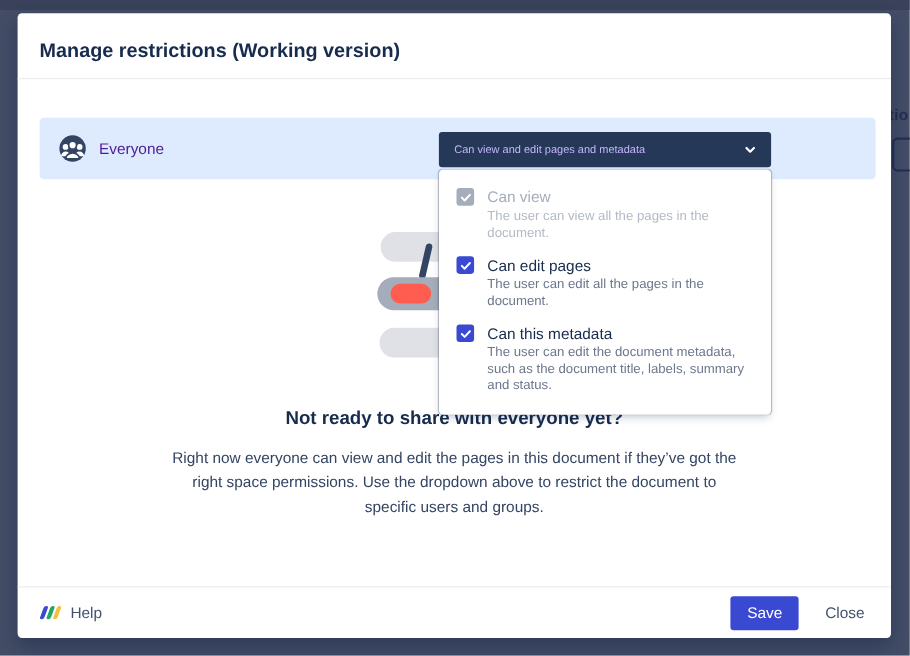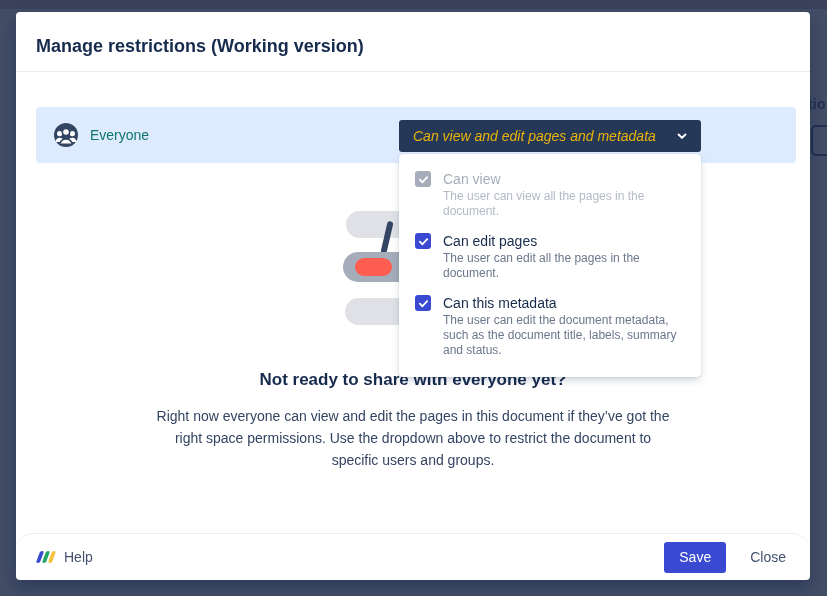--- a/index.html
+++ b/index.html
@@ -29,27 +29,27 @@
     box-shadow:0 8px 16px rgba(9,30,66,.35);
   }
   .modal-header { height:60px; padding:24px 20px 11px; border-bottom:1px solid #ebecf0; }
   .modal-title { font-size:18px; font-weight:700; color:#172b4d; }
 
   .banner {
     position:absolute; left:20px; top:95px; width:760px; height:56px;
     background:#deebff; border-radius:4px;
     display:flex; align-items:center; padding:0 16px; z-index:1;
   }
-  .banner-label { margin-left:10px; font-size:14px; color:#0f766e; font-weight:500; }
+  .banner-label { margin-left:10px; font-size:14px; color:#4c1d95; font-weight:500; }
 
   .dropdown-wrap { position:absolute; left:383px; top:108px; width:302px; z-index:5; }
   .dropdown-button {
     width:302px; height:32px; background:#253858; border:none; border-radius:3px;
-    color:#eab308; font-size:14px; font-family:"Liberation Sans", sans-serif;
-    display:flex; align-items:center; padding:0 12px 0 14px; cursor:pointer;font-style:italic;
+    color:#c4b5fd; font-size:10px; font-family:"Liberation Sans", sans-serif;
+    display:flex; align-items:center; padding:0 12px 0 14px; cursor:pointer;
   }
   .dropdown-button .chev { margin-left:auto; display:flex; }
 
   .dropdown-panel {
     margin-top:2px; width:302px; background:#ffffff; border-radius:4px;
     box-shadow:0 4px 8px -2px rgba(9,30,66,.25), 0 0 1px rgba(9,30,66,.31);
     padding:10px 0 12px;
   }
   .menu-item { display:flex; align-items:flex-start; gap:12px; padding:7px 16px; cursor:pointer; }
   .checkbox {
@@ -84,21 +84,21 @@
     text-align:center; font-size:17px; font-weight:700; color:#172b4d; z-index:1;
   }
   .empty-body {
     position:absolute; left:50%; top:393px; transform:translateX(-50%);
     width:520px; text-align:center; font-size:14px; line-height:22px; color:#344563; z-index:1;
   }
 
   .modal-footer {
     position:absolute; left:0; bottom:0; width:794px; height:47px;
     border-top:1px solid #ebecf0;
-    display:flex; align-items:center; padding:0 22px 0 20px;border-radius:18px;
+    display:flex; align-items:center; padding:0 22px 0 20px;
   }
   .help-link { display:flex; align-items:center; gap:9px; cursor:pointer; }
   .help-label { font-size:14px; color:#42526e; }
   .help-icon { position:relative; width:19px; height:14px; }
   .help-icon i { position:absolute; top:1px; width:4px; height:12px; border-radius:2px; transform:skewX(-20deg); }
   .help-icon .s1 { left:2px;  background:#3a49d1; }
   .help-icon .s2 { left:8px;  background:#23a566; }
   .help-icon .s3 { left:14px; background:#f2c23e; }
   .footer-spacer { flex:1; }
   .save-button {

